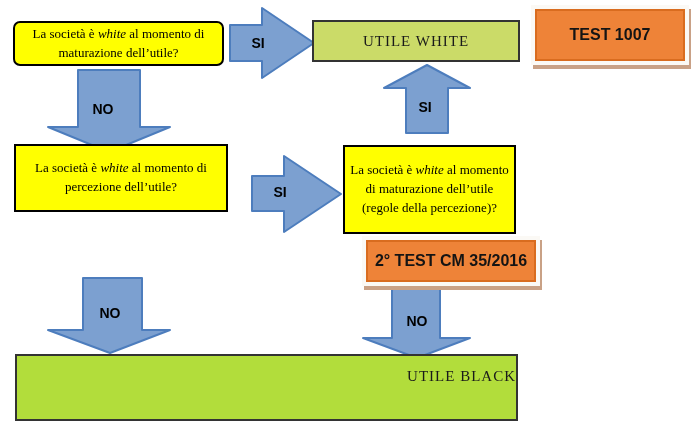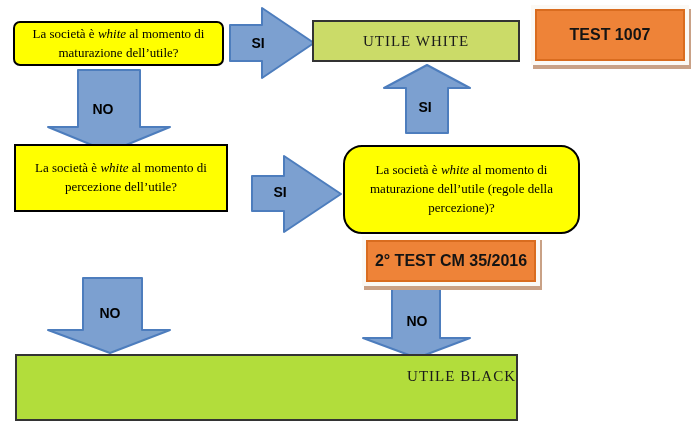--- a/index.html
+++ b/index.html
@@ -68,21 +68,21 @@
   </svg>
 
   <div class="qbox" style="left:13px;top:21px;width:211px;height:45px;border-radius:7px;">
     <div class="qtext"><span>La società è </span><i>white</i><span> al momento di maturazione dell’utile?</span></div>
   </div>
 
   <div class="qbox" style="left:14px;top:144px;width:214px;height:68px;">
     <div class="qtext"><span>La società è </span><i>white</i><span> al momento di percezione dell’utile?</span></div>
   </div>
 
-  <div class="qbox" style="left:343px;top:145px;width:237px;height:89px;border-radius:19px;">
+  <div class="qbox" style="left:343px;top:145px;width:173px;height:89px;">
     <div class="qtext"><span>La società è </span><i>white</i><span> al momento di maturazione dell’utile (regole della percezione)?</span></div>
   </div>
 
   <div class="greenbox center" style="left:312px;top:20px;width:208px;height:42px;background:var(--green-light);">
     <span>UTILE WHITE</span>
   </div>
 
   <div class="greenbox" style="left:15px;top:354px;width:503px;height:67px;background:var(--green-bright);padding-top:12px;">
     <span>UTILE BLACK</span>
   </div>

